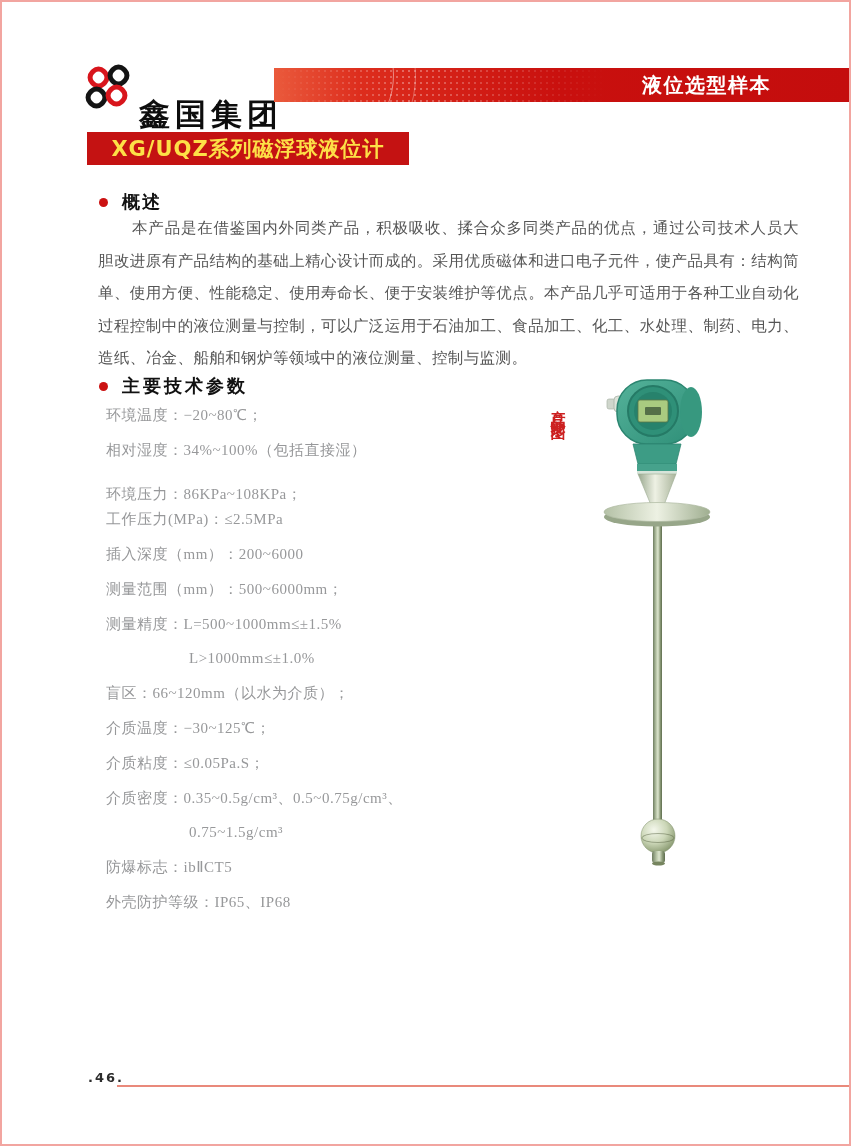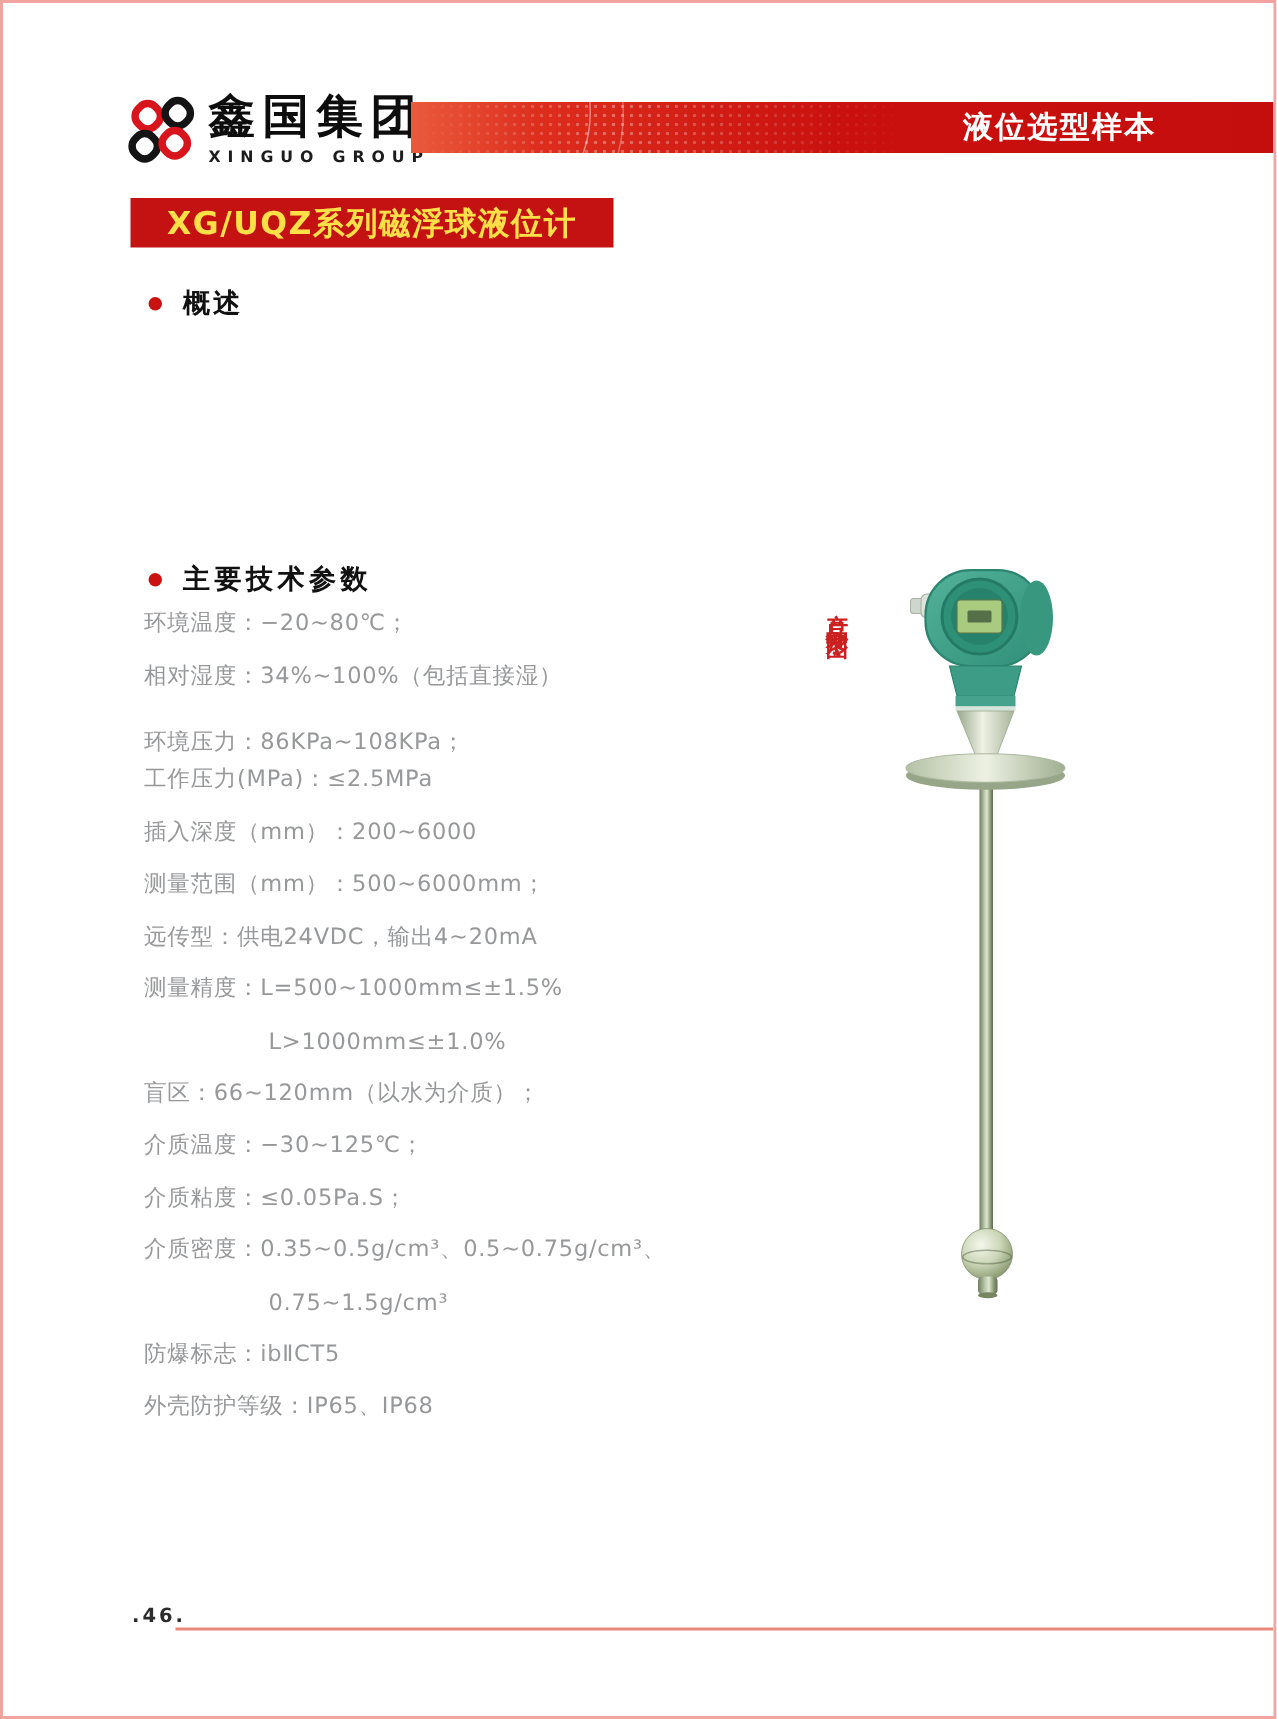--- a/index.html
+++ b/index.html
@@ -9,21 +9,21 @@
     font-family:"DejaVu Sans", sans-serif;
   }
   
   .logo{position:absolute; left:84px; top:60px; display:flex; align-items:flex-start; gap:9px;}
   .logo-icon{position:relative; width:44px; height:44px; margin-top:3px;}
   .petal{position:absolute; width:11px; height:11px; border:5px solid #111; border-radius:45%; transform:rotate(45deg);}
   .petal.tl{left:2px;  top:2px;  border-color:#d8151c;}
   .petal.tr{left:22px; top:0px;  border-color:#141414;}
   .petal.bl{left:0px;  top:22px; border-color:#141414;}
   .petal.br{left:20px; top:20px; border-color:#d8151c;}
-  .logo-cn{font-size:31px; font-weight:bold; color:#0d0d0d; letter-spacing:5px; line-height:1.05; white-space:nowrap;}
+  .logo-cn{font-size:31px; font-weight:bold; color:#0d0d0d; letter-spacing:5px; line-height:1.05; white-space:nowrap;margin-top:36px;}
   .logo-en{font-size:10.5px; font-weight:bold; color:#1c1c1c; letter-spacing:4.6px; margin-top:4px; white-space:nowrap;}
   
   .banner{
     position:absolute; left:272px; right:0; top:66px; height:34px; overflow:hidden;
     background:linear-gradient(90deg,#ea5a3c 0%,#dd2d1d 15%,#c9100e 50%,#c40d0d 100%);
   }
   .banner::before{
     content:""; position:absolute; left:0; top:0; width:58%; height:100%;
     background-image:radial-gradient(circle, rgba(255,255,255,.32) 1px, rgba(255,255,255,0) 1.4px);
     background-size:6px 6px;
@@ -48,21 +48,21 @@
   .bullet{width:9px; height:9px; border-radius:50%; background:#cb1212; flex:0 0 auto;}
   #ov-head{left:97px; top:188px; font-size:18px; letter-spacing:2px;}
   #pa-head{left:97px; top:372px; font-size:18px; letter-spacing:3px;}
   
   .overview-para{
     position:absolute; left:96px; top:210px; width:701px;
     font-size:15.5px; line-height:32.6px; color:#565656;
     text-align:justify; text-indent:2.2em; letter-spacing:.4px;
   }
   
-  .param-list{position:absolute; left:94px; top:396px; width:440px;}
+  .param-list{position:absolute; left:104px; top:396px; width:440px;font-family:Liberation Serif, serif;}
   .param-row{height:34.8px; display:flex; align-items:center; font-size:15px; color:#97989a; letter-spacing:.5px; white-space:nowrap;}
   .param-row.indent{padding-left:83px;}
   .param-row.gap-lg{margin-top:10px;}
   .param-row.gap-neg{margin-top:-10px;}
   
   .figure-caption{
     position:absolute; left:546px; top:396px; writing-mode:vertical-rl;
     color:#cc2020; font-weight:bold; font-size:15px; letter-spacing:4px;
   }
   .product-svg{position:absolute; left:555px; top:372px;}
@@ -93,33 +93,33 @@
     <span class="banner-arc arc2"></span>
     <span class="banner-label">液位选型样本</span>
   </div>
 
   <div class="title-bar">XG/UQZ系列磁浮球液位计</div>
 
   <div class="section-head" id="ov-head">
     <span class="bullet"></span>
     <span>概述</span>
   </div>
+  <div class="overview-para">本产品是在借鉴国内外同类产品，积极吸收、揉合众多同类产品的优点，通过公司技术人员大胆改进原有产品结构的基础上精心设计而成的。采用优质磁体和进口电子元件，使产品具有：结构简单、使用方便、性能稳定、使用寿命长、便于安装维护等优点。本产品几乎可适用于各种工业自动化过程控制中的液位测量与控制，可以广泛运用于石油加工、食品加工、化工、水处理、制药、电力、造纸、冶金、船舶和钢炉等领域中的液位测量、控制与监测。</div>
 
   <div class="section-head" id="pa-head">
     <span class="bullet"></span>
     <span>主要技术参数</span>
   </div>
   <div class="param-list">
     <div class="param-row">环境温度：−20~80℃；</div>
     <div class="param-row">相对湿度：34%~100%（包括直接湿）</div>
     <div class="param-row gap-lg">环境压力：86KPa~108KPa；</div>
     <div class="param-row gap-neg">工作压力(MPa)：≤2.5MPa</div>
     <div class="param-row">插入深度（mm）：200~6000</div>
     <div class="param-row">测量范围（mm）：500~6000mm；</div>
-    <div class="param-row">远传型：供电24VDC，输出4~20mA</div>
     <div class="param-row">测量精度：L=500~1000mm≤±1.5%</div>
     <div class="param-row indent">L&gt;1000mm≤±1.0%</div>
     <div class="param-row">盲区：66~120mm（以水为介质）；</div>
     <div class="param-row">介质温度：−30~125℃；</div>
     <div class="param-row">介质粘度：≤0.05Pa.S；</div>
     <div class="param-row">介质密度：0.35~0.5g/cm³、0.5~0.75g/cm³、</div>
     <div class="param-row indent">0.75~1.5g/cm³</div>
     <div class="param-row">防爆标志：ibⅡCT5</div>
     <div class="param-row">外壳防护等级：IP65、IP68</div>
   </div>

